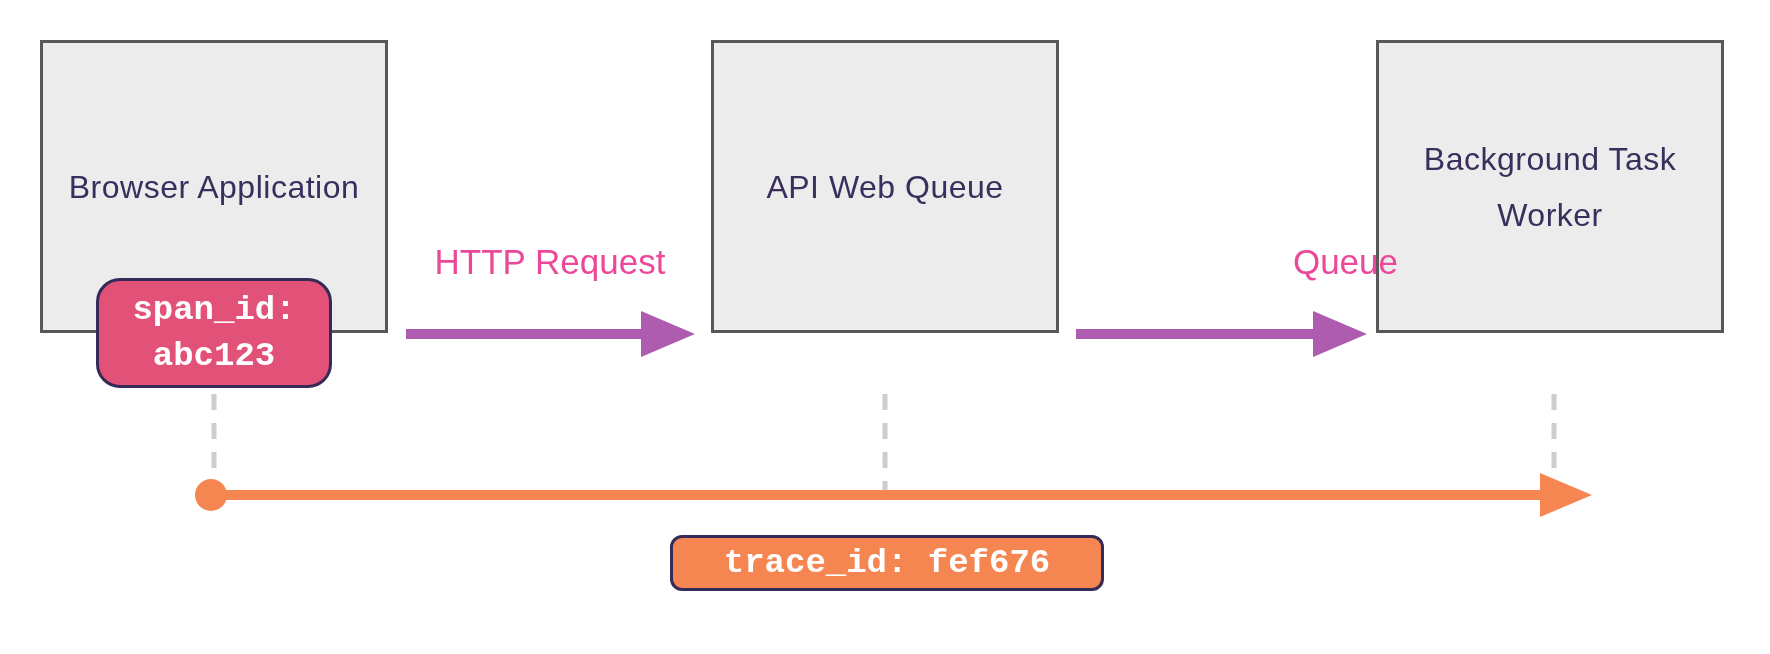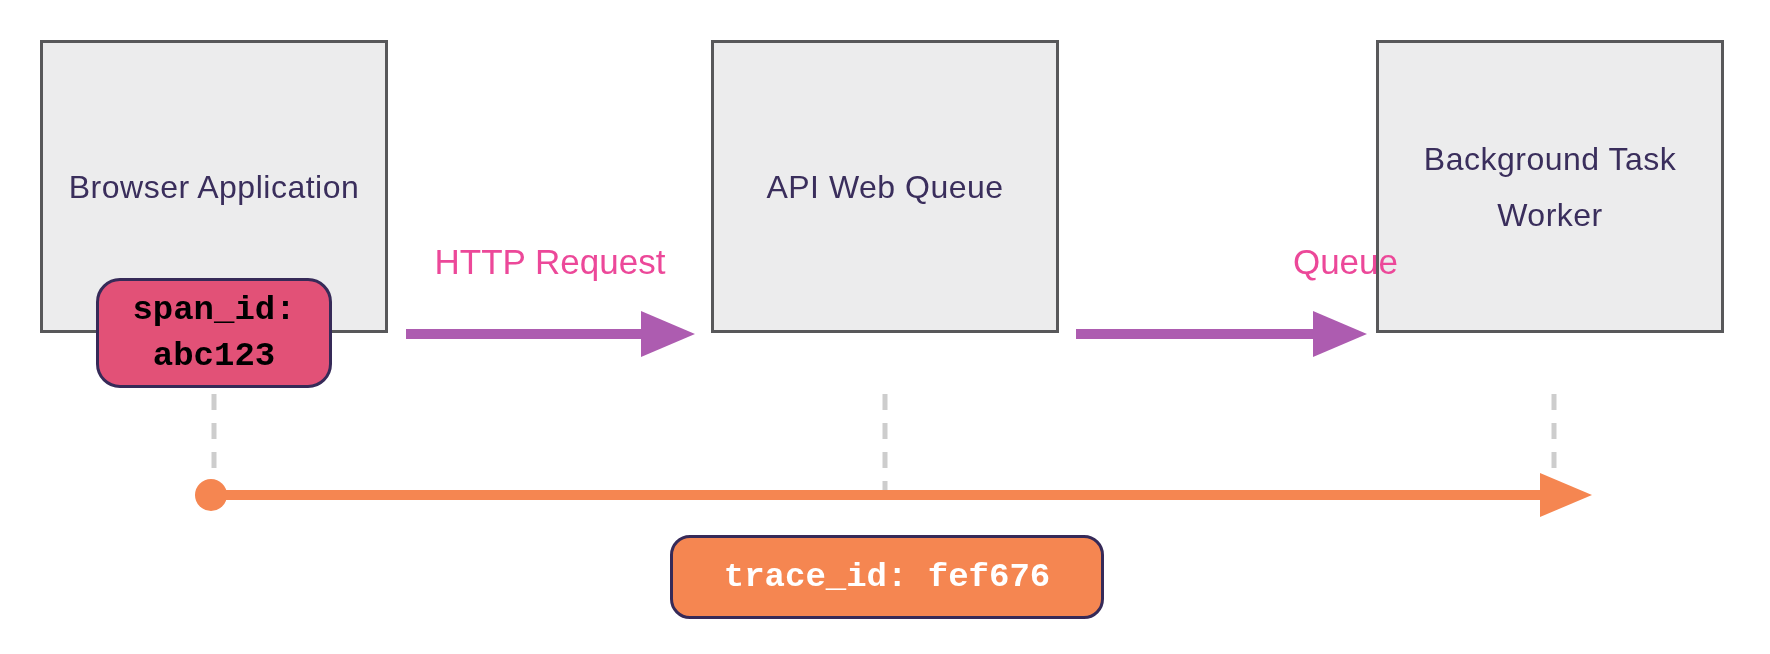--- a/index.html
+++ b/index.html
@@ -54,39 +54,39 @@
     align-items: center;
     justify-content: center;
   }
   .span-badge-text {
     width: 210px;
     text-align: center;
     font-family: "Liberation Mono", monospace;
     font-size: 34px;
     line-height: 46px;
     font-weight: 700;
-    color: #000000;
+    color: #ffffff;
   }
   .edge-label {
     position: absolute;
     top: 242px;
     width: 320px;
     text-align: center;
     font-size: 35px;
     color: #ec4899;
   }
   .trace-badge {
     position: absolute;
     left: 670px;
     top: 535px;
     width: 434px;
-    height: 84px;
+    height: 56px;
     background: #f58651;
     border: 3px solid #362a58;
-    border-radius: 20px;
+    border-radius: 12px;
     box-sizing: border-box;
     display: flex;
     align-items: center;
     justify-content: center;
     font-family: "Liberation Mono", monospace;
     font-size: 34px;
     font-weight: 700;
     color: #ffffff;
   }
 </style>

